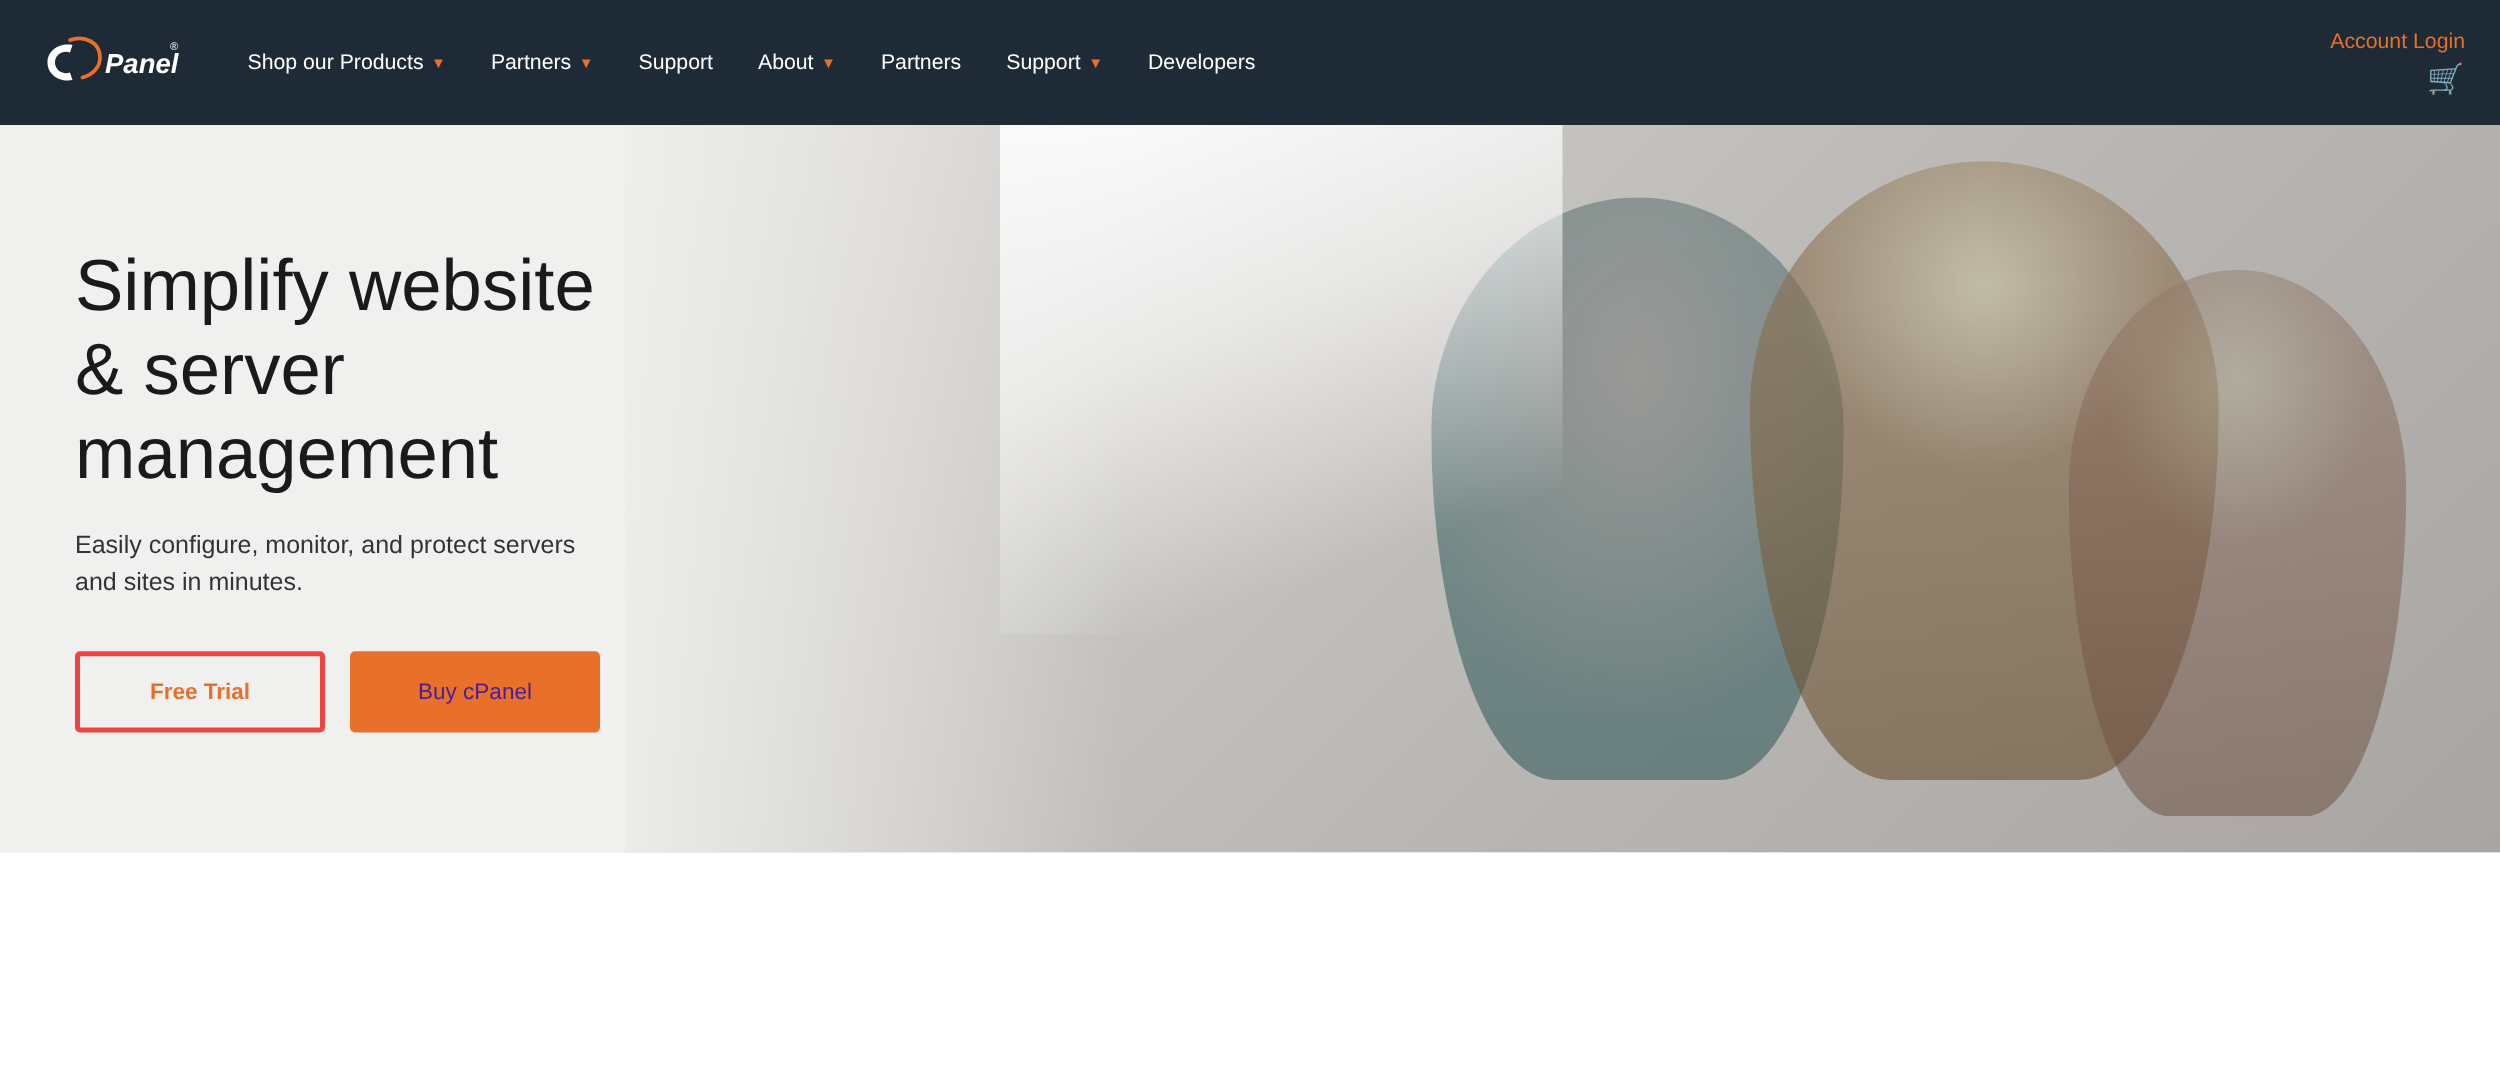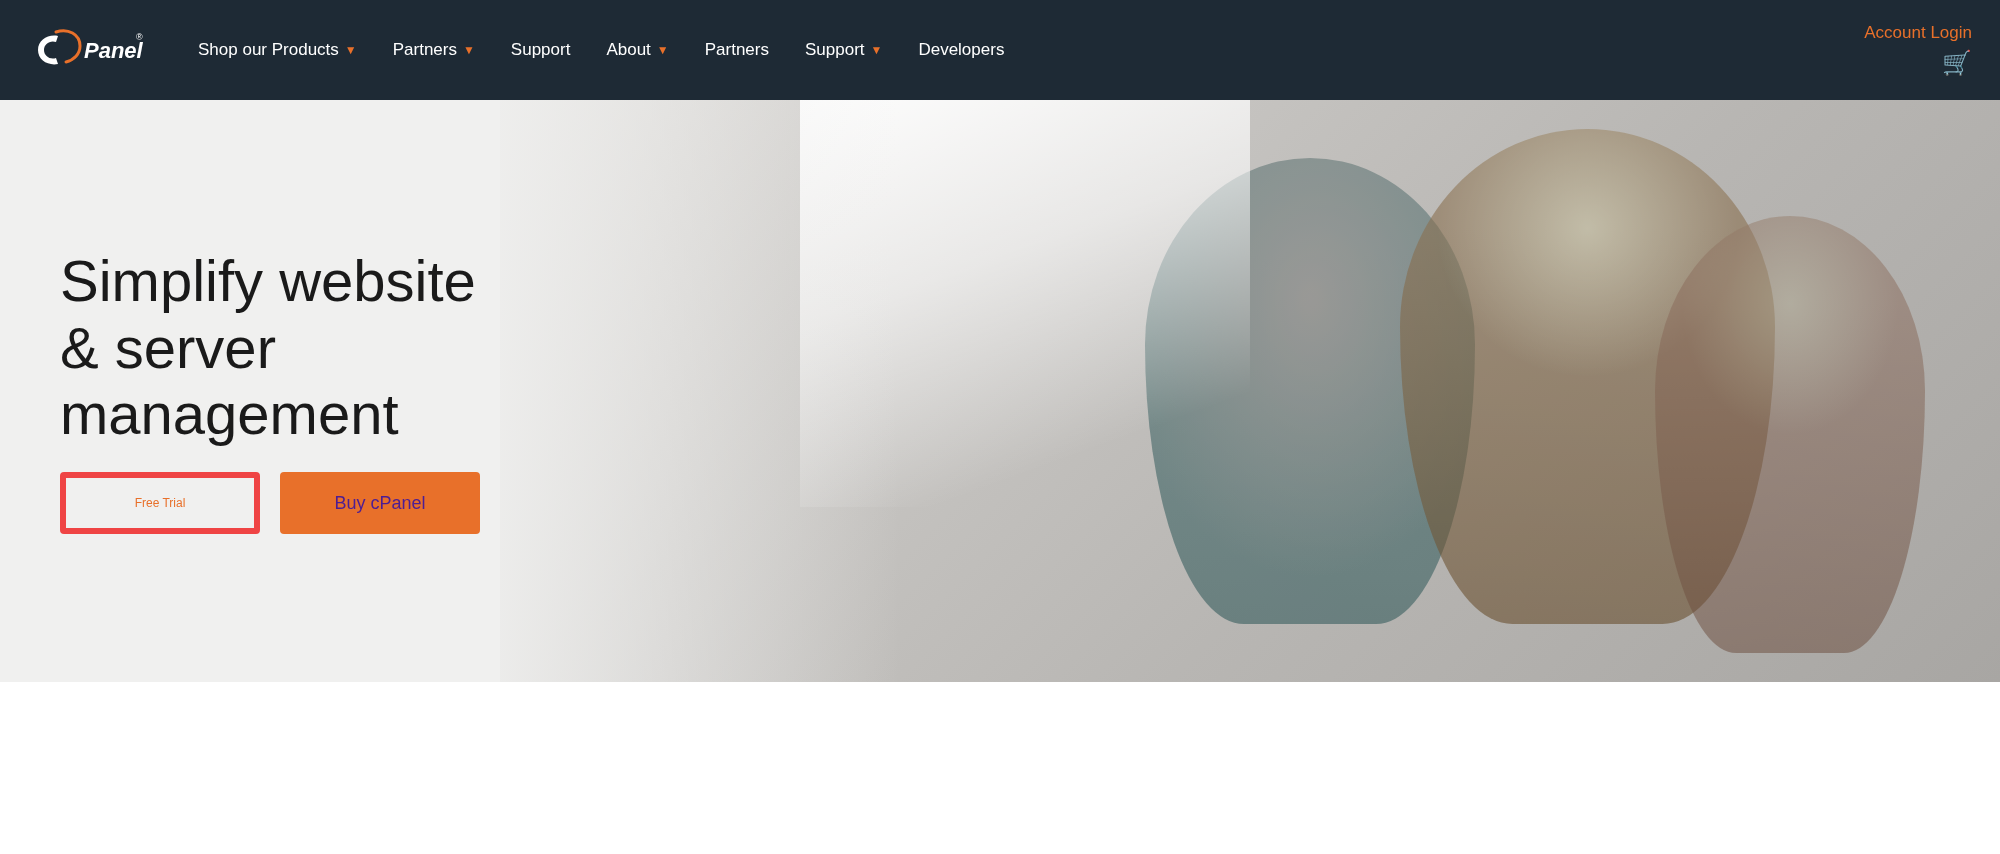--- a/index.html
+++ b/index.html
@@ -98,25 +98,25 @@
       line-height: 1.5;
       margin-bottom: 40px;
       font-weight: 400;
     }
     .hero-buttons {
       display: flex;
       gap: 20px;
     }
     .btn-free-trial {
       padding: 18px 48px;
-      border: 6px solid #ef4444;
+      border: 4px solid #ef4444;
       background: transparent;
       color: #e8702a;
-      font-size: 12px;
-      font-weight: 400;
+      font-size: 18px;
+      font-weight: 700;
       border-radius: 4px;
       cursor: pointer;
       min-width: 200px;
       text-align: center;
     }
     .btn-buy {
       padding: 18px 48px;
       border: none;
       background: #e8702a;
       color: #4c1d95;
@@ -252,18 +252,19 @@
     <div class="window-bright"></div>
     <div class="person-1"></div>
     <div class="person-2"></div>
     <div class="person-3"></div>
   </div>
 
   <div class="hero-overlay"></div>
 
   <div class="hero-content">
     <h1 class="hero-headline">Simplify website &amp; server management</h1>
+    <p class="hero-subtext">Easily configure, monitor, and protect servers and sites in minutes.</p>
     <div class="hero-buttons">
       <button class="btn-free-trial">Free Trial</button>
       <button class="btn-buy">Buy cPanel</button>
     </div>
   </div>
 </section>
 
 </body></html>

